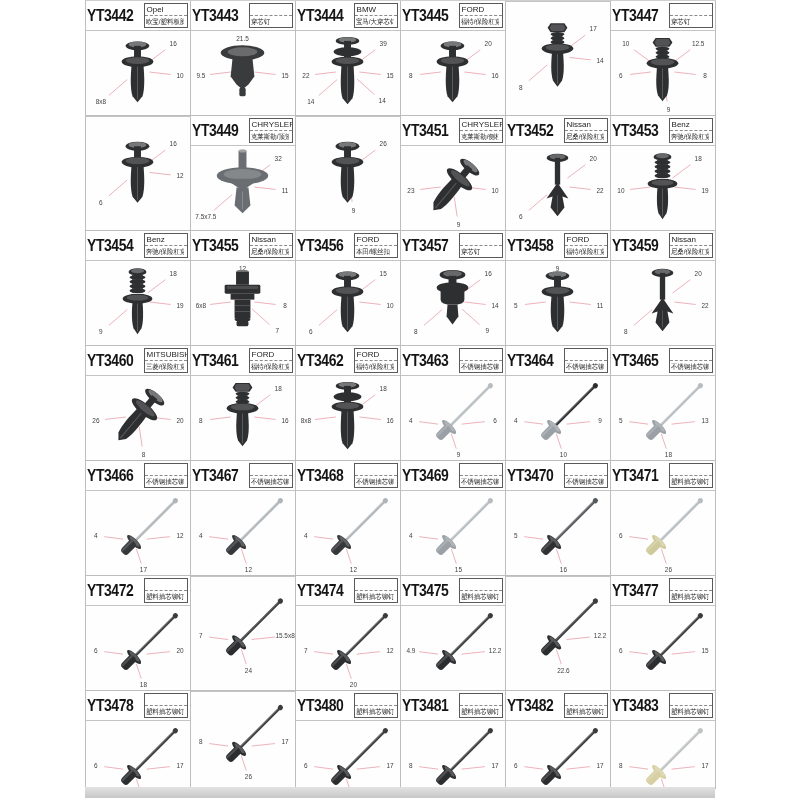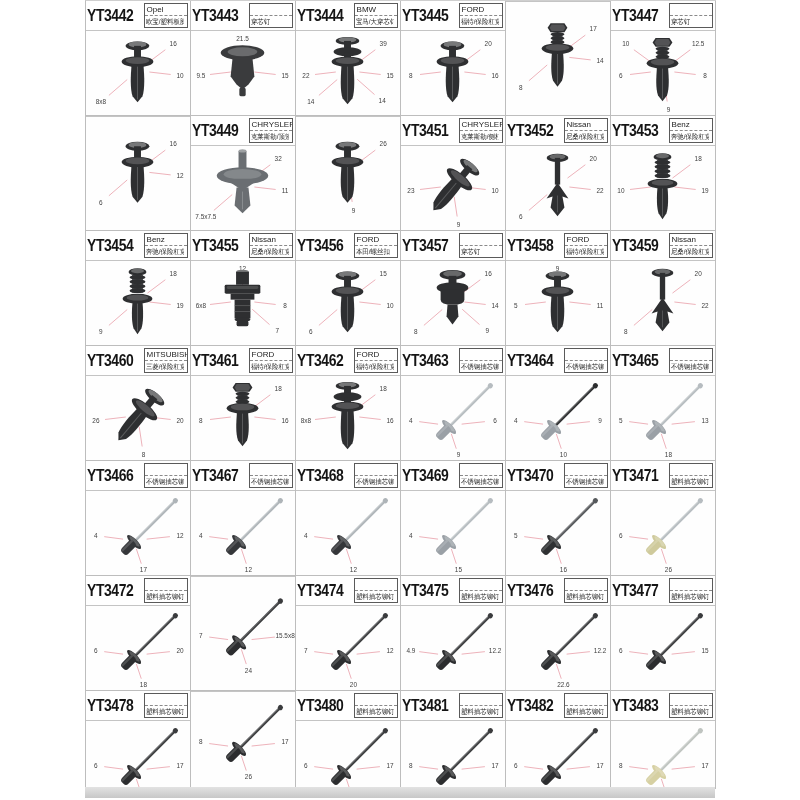--- a/index.html
+++ b/index.html
@@ -955,27 +955,20 @@
         <ellipse cx="45" cy="50" rx="9.5" ry="3.2" fill="#2c2d2f"></ellipse>
             <ellipse cx="45" cy="49.3" rx="7" ry="2" fill="rgb(118,119,120)" opacity="0.6"></ellipse>
         <rect x="40.6" y="50" width="8.8" height="16" rx="3.5" fill="#2c2d2f"></rect>
         <rect x="41.6" y="50" width="2.2" height="15" fill="rgb(118,119,120)" opacity="0.45"></rect>
       </g>
         </svg>
       </div>
   </div>
 
   <div class="cell">
-    <div class="cell-header">
-      <div class="part-number">YT3476</div>
-      <div class="label-box">
-        <div class="brand"></div>
-        <div class="desc">塑料抽芯铆钉</div>
-      </div>
-    </div>
     <div class="image-area">
         <svg viewBox="0 0 105 85" xmlns="http://www.w3.org/2000/svg">
           <line x1="61.2" y1="48.6" x2="84.7" y2="46.1" stroke="#eba8b2" stroke-width="0.9"></line>
           <text class="dim-num" x="95" y="47" text-anchor="middle">12.2</text>
           <line x1="50.8" y1="58.4" x2="55.8" y2="73.4" stroke="#eba8b2" stroke-width="0.9"></line>
           <text class="dim-num" x="58" y="82" text-anchor="middle">22.6</text>
       <g transform="rotate(45 45 55)">
         <rect x="43.7" y="-10" width="2.6" height="62" fill="#3a3b3d"></rect>
         <rect x="43.7" y="-10" width="1.1" height="62" fill="rgb(127,128,129)" opacity="0.7"></rect>
         <circle cx="45" cy="-9" r="2.6" fill="#3a3b3d"></circle>

